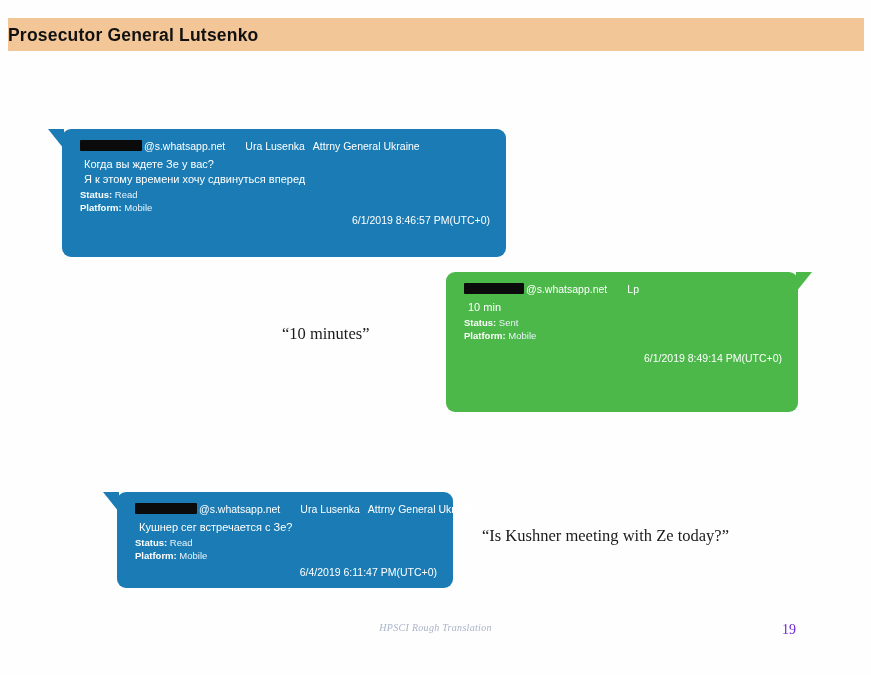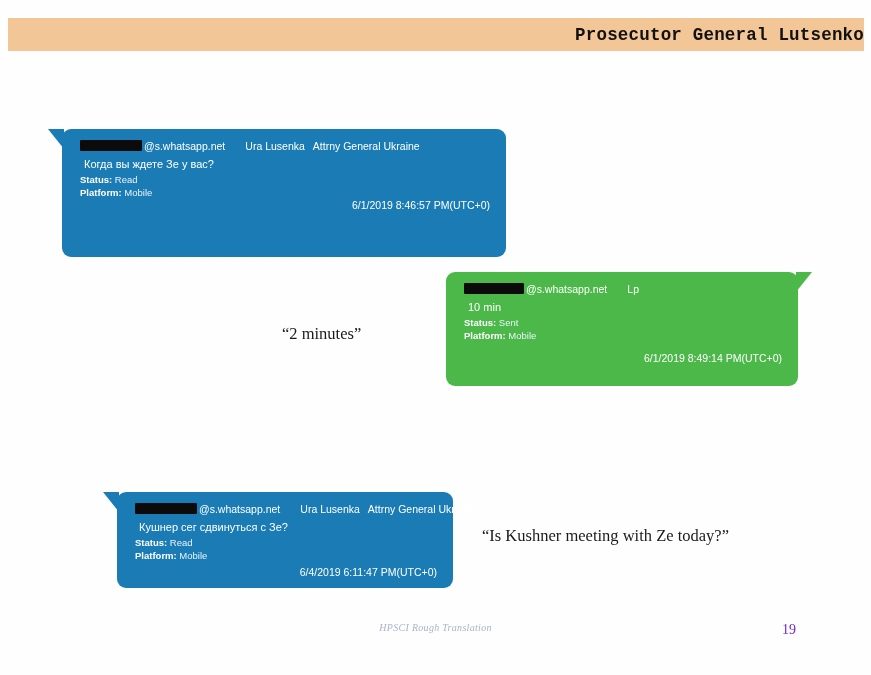--- a/index.html
+++ b/index.html
@@ -29,22 +29,22 @@
     width: 856px;
     height: 33px;
     background: #f3c698;
   }
   .title-band .title-text {
     position: absolute;
     left: 0;
     right: 0;
     top: 50%;
     transform: translateY(-50%);
-    text-align: right;
-    font-family: Liberation Mono, monospace;
+    text-align: left;
+    font-family: Liberation Sans, sans-serif;
     font-weight: bold;
     font-size: 17.5px;
     color: #111111;
     letter-spacing: 0.2px;
   }
 
   
   .bubble {
     position: absolute;
     color: #ffffff;
@@ -121,21 +121,21 @@
 
   .bubble-time {
     font-size: 10.5px;
     text-align: right;
     color: #ffffff;
     white-space: nowrap;
   }
 
   
   #bubble-1 { left: 62px;  top: 129px; width: 444px; height: 128px; }
-  #bubble-2 { left: 446px; top: 272px; width: 352px; height: 114px; }
+  #bubble-2 { left: 446px; top: 272px; width: 352px; height: 140px; }
   #bubble-3 { left: 117px; top: 492px; width: 336px; height: 96px; }
 
   #bubble-2 .bubble-time { margin-top: 10px; }
   #bubble-3 .bubble-time { margin-top: 4px; }
 
   
   .translation {
     position: absolute;
     font-family: "Liberation Serif", serif;
     font-size: 16.5px;
@@ -177,20 +177,21 @@
     <div class="title-text">Prosecutor General Lutsenko</div>
   </div>
 
   <div class="bubble blue" id="bubble-1">
     <span class="tail-left"></span>
     <div class="bubble-header">
       <span class="redaction w1"></span><span class="handle">@s.whatsapp.net</span><span class="owner">Ura Lusenka</span><span class="role">Attrny General Ukraine</span>
     </div>
     <div class="bubble-body">
       <span class="line">Когда вы ждете Зе у вас?</span>
+      <span class="line">Я к этому времени хочу сдвинуться вперед</span>
     </div>
     <div class="meta-line">
       <span class="meta-key">Status:</span>
       <span>Read</span>
     </div>
     <div class="meta-line">
       <span class="meta-key">Platform:</span>
       <span>Mobile</span>
     </div>
     <div class="bubble-time">6/1/2019 8:46:57 PM(UTC+0)</div>
@@ -209,29 +210,29 @@
       <span class="meta-key">Status:</span>
       <span>Sent</span>
     </div>
     <div class="meta-line">
       <span class="meta-key">Platform:</span>
       <span>Mobile</span>
     </div>
     <div class="bubble-time">6/1/2019 8:49:14 PM(UTC+0)</div>
   </div>
 
-  <div class="translation" id="translation-2">“2 minutes”</div>
+  <div class="translation" id="translation-2">“10 minutes”</div>
 
   <div class="bubble blue" id="bubble-3">
     <span class="tail-left"></span>
     <div class="bubble-header">
       <span class="redaction w3"></span><span class="handle">@s.whatsapp.net</span><span class="owner">Ura Lusenka</span><span class="role">Attrny General Ukraine</span>
     </div>
     <div class="bubble-body">
-      <span class="line">Кушнер сег сдвинуться с Зе?</span>
+      <span class="line">Кушнер сег встречается с Зе?</span>
     </div>
     <div class="meta-line">
       <span class="meta-key">Status:</span>
       <span>Read</span>
     </div>
     <div class="meta-line">
       <span class="meta-key">Platform:</span>
       <span>Mobile</span>
     </div>
     <div class="bubble-time">6/4/2019 6:11:47 PM(UTC+0)</div>

